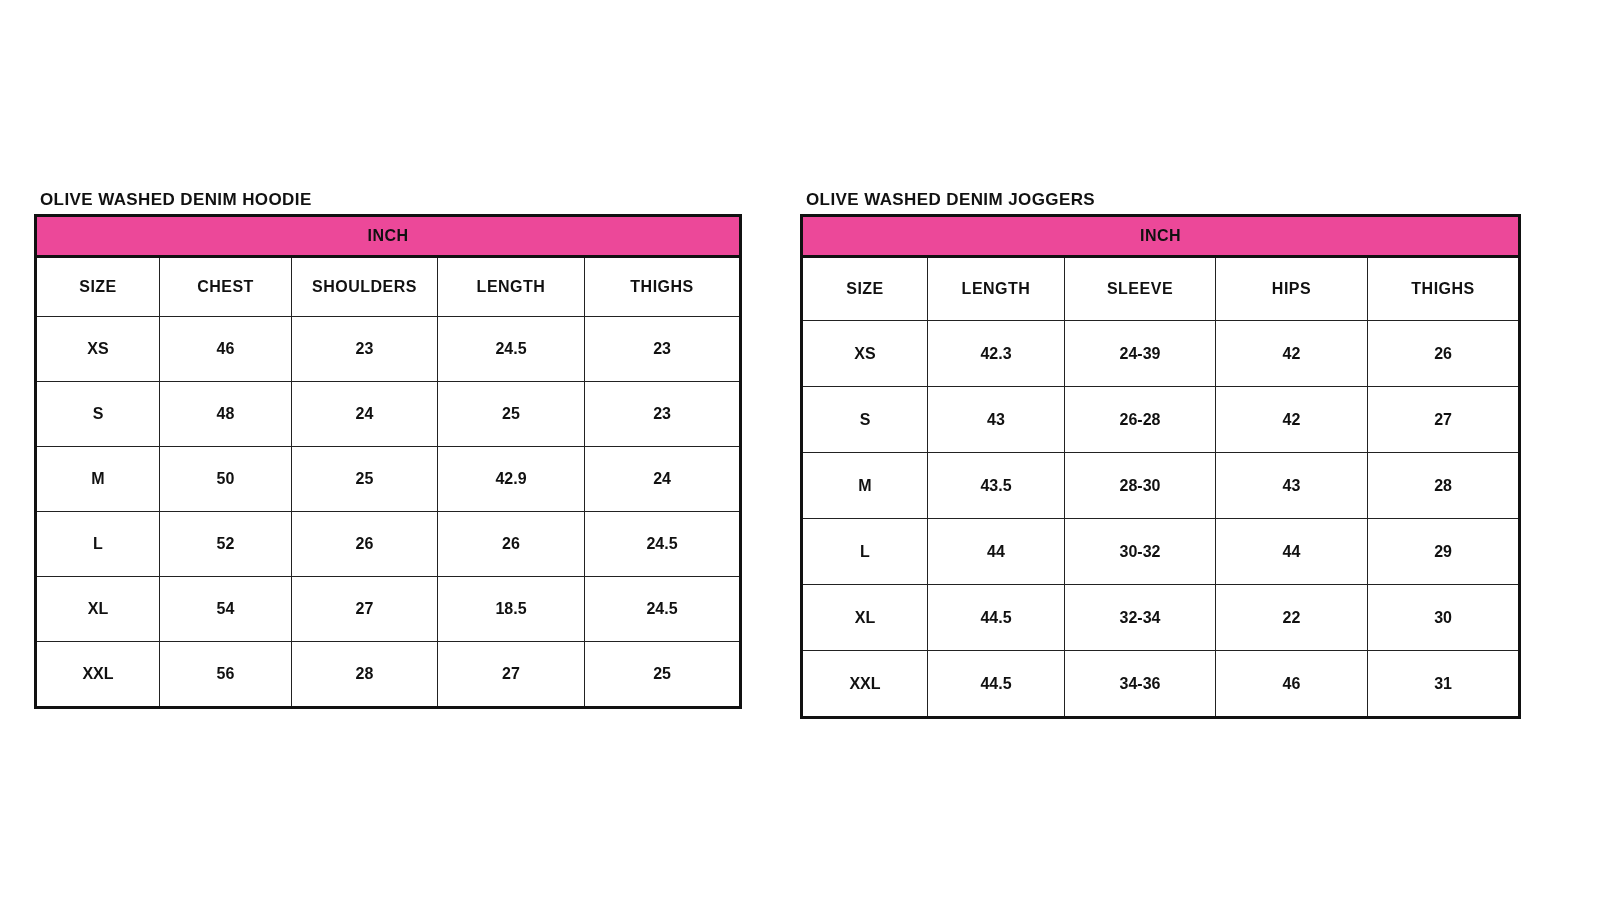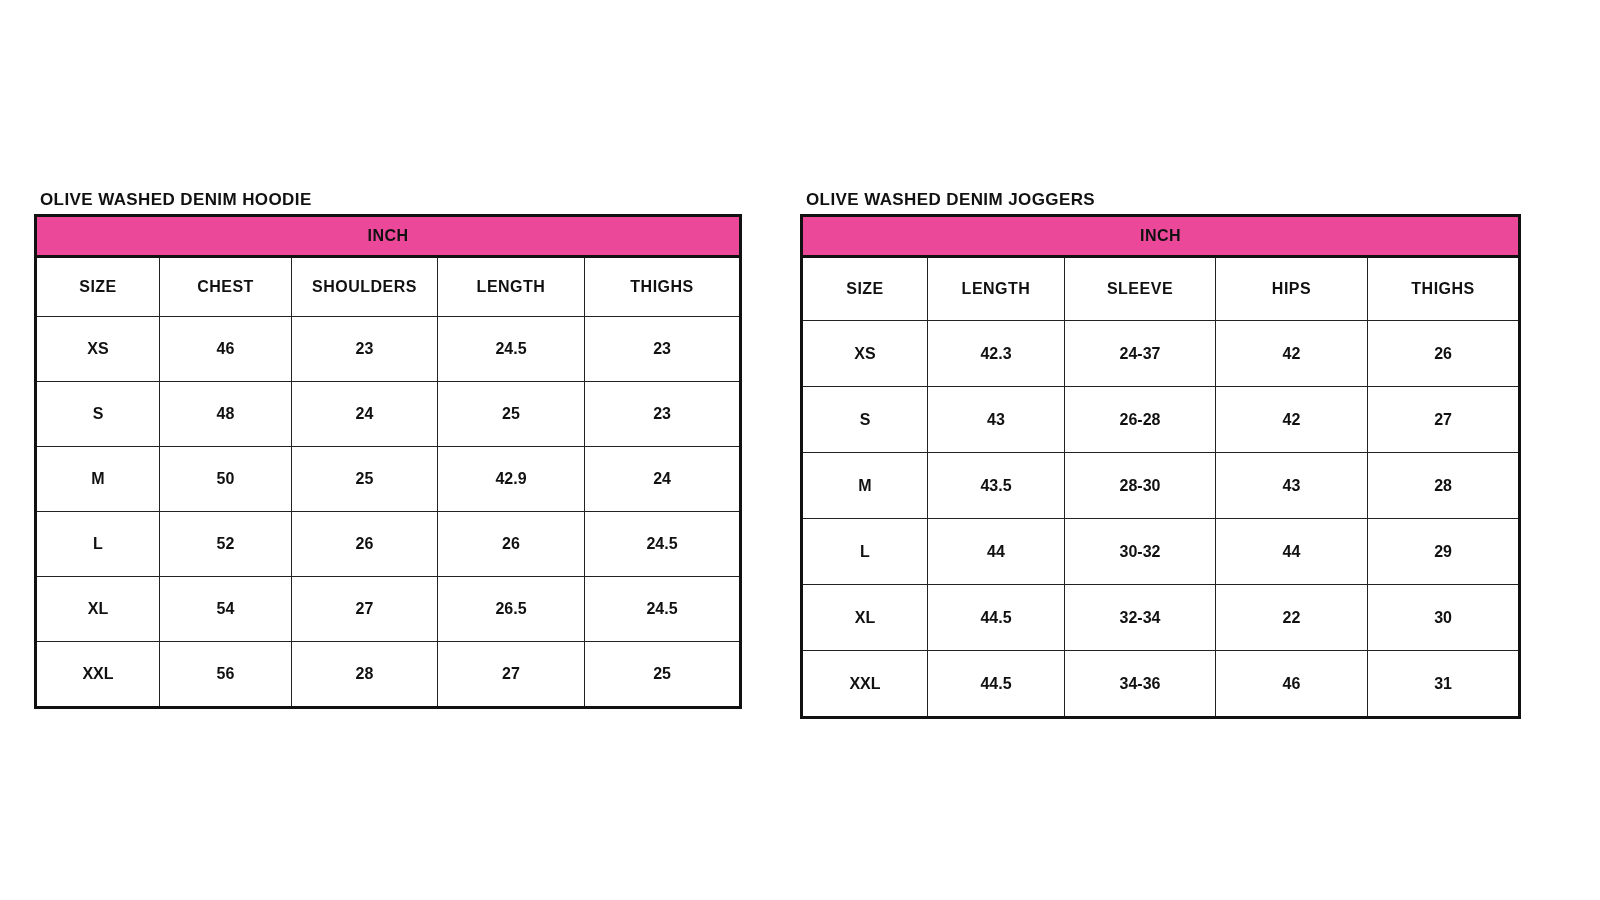--- a/index.html
+++ b/index.html
@@ -81,21 +81,21 @@
         <td>L</td>
         <td>52</td>
         <td>26</td>
         <td>26</td>
         <td>24.5</td>
       </tr>
       <tr>
         <td>XL</td>
         <td>54</td>
         <td>27</td>
-        <td>26.5</td>
+        <td>18.5</td>
         <td>24.5</td>
       </tr>
       <tr>
         <td>XXL</td>
         <td>56</td>
         <td>28</td>
         <td>27</td>
         <td>25</td>
       </tr>
     </tbody>
@@ -121,21 +121,21 @@
         <th class="col-header">LENGTH</th>
         <th class="col-header">SLEEVE</th>
         <th class="col-header">HIPS</th>
         <th class="col-header">THIGHS</th>
       </tr>
     </thead>
     <tbody>
       <tr>
         <td>XS</td>
         <td>42.3</td>
-        <td>24-37</td>
+        <td>24-39</td>
         <td>42</td>
         <td>26</td>
       </tr>
       <tr>
         <td>S</td>
         <td>43</td>
         <td>26-28</td>
         <td>42</td>
         <td>27</td>
       </tr>

